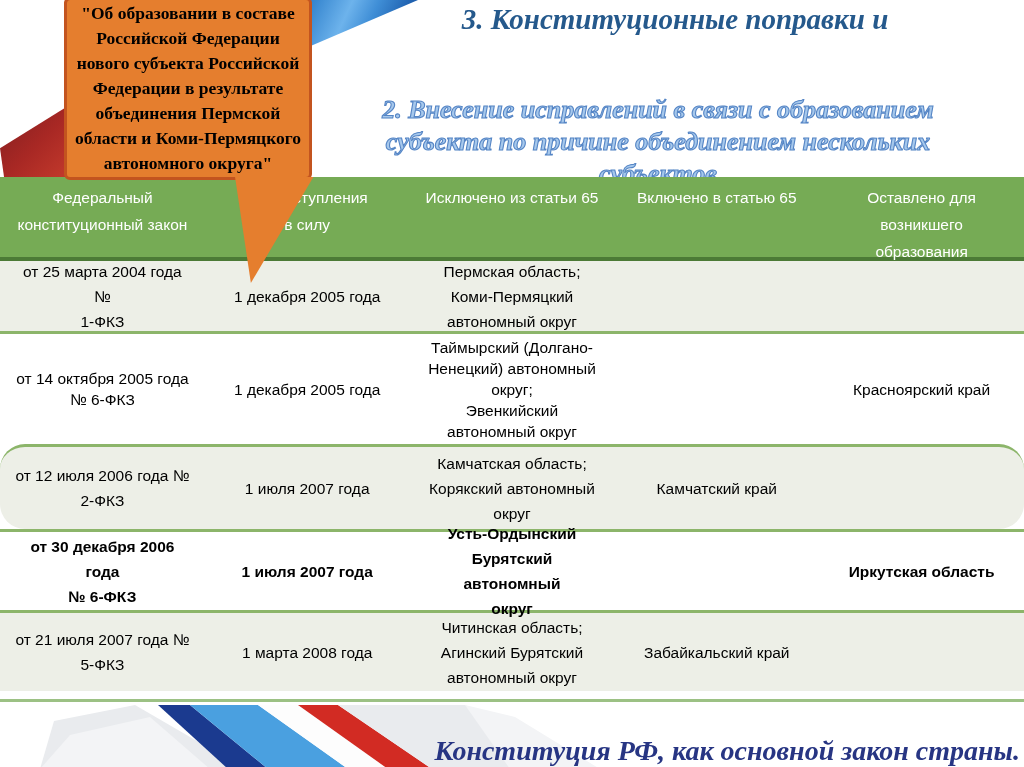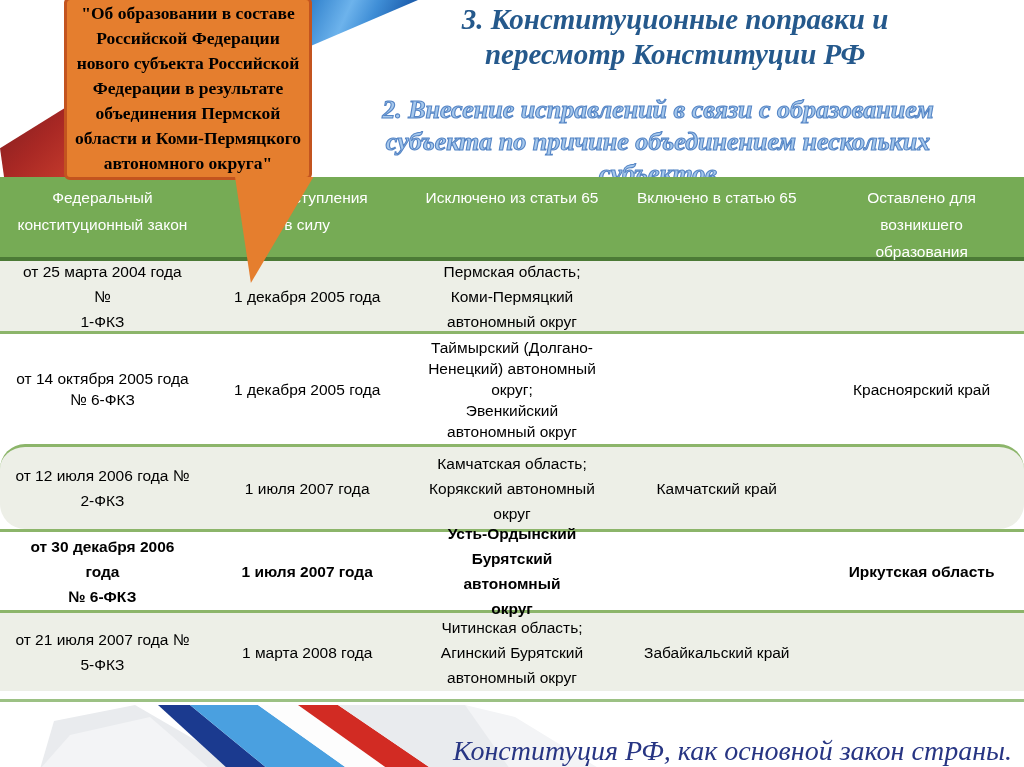--- a/index.html
+++ b/index.html
@@ -104,23 +104,23 @@
   
   .footer{
     position:absolute;left:0;top:699px;width:1024px;height:68px;
     background:#fff;
     border-top:3px solid var(--footer-line);
     box-sizing:content-box;
     z-index:4;
   }
   .flag-svg{position:absolute;left:40px;top:3px;}
   .footer-caption{
-    position:absolute;right:12px;bottom:3px;
-    font-family:"Liberation Serif",serif;
-    font-style:italic;font-weight:normal;
+    position:absolute;right:4px;bottom:3px;
+    font-family:"Liberation Serif",serif;
+    font-style:italic;font-weight:bold;
     font-size:28px;
     color:var(--footer-blue);
     white-space:nowrap;
   }
   .fnavy{fill:var(--flag-blue);}
   .flblue{fill:var(--flag-lightblue);}
   .fred{fill:var(--flag-red);}
   .fgray{fill:#e9ebee;}
   .fgray2{fill:#f3f4f6;}
   .fwhite{fill:#fdfdfd;}
@@ -137,21 +137,20 @@
 Российской Федерации
 нового субъекта Российской
 Федерации в результате
 объединения Пермской
 области и Коми-Пермяцкого
 автономного округа"</div>
   <div class="callout-tail"></div>
 
   <div class="title">
     <div>3. Конституционные поправки и</div>
-    <div>пересмотр Конституции РФ</div>
   </div>
   <div class="subtitle">2. Внесение исправлений в связи с образованием
 субъекта по причине объединением нескольких
 субъектов</div>
 
   <div class="tbl">
     <div class="thead">
       <div class="c">Федеральный
 конституционный закон</div>
       <div class="c">Дата вступления

